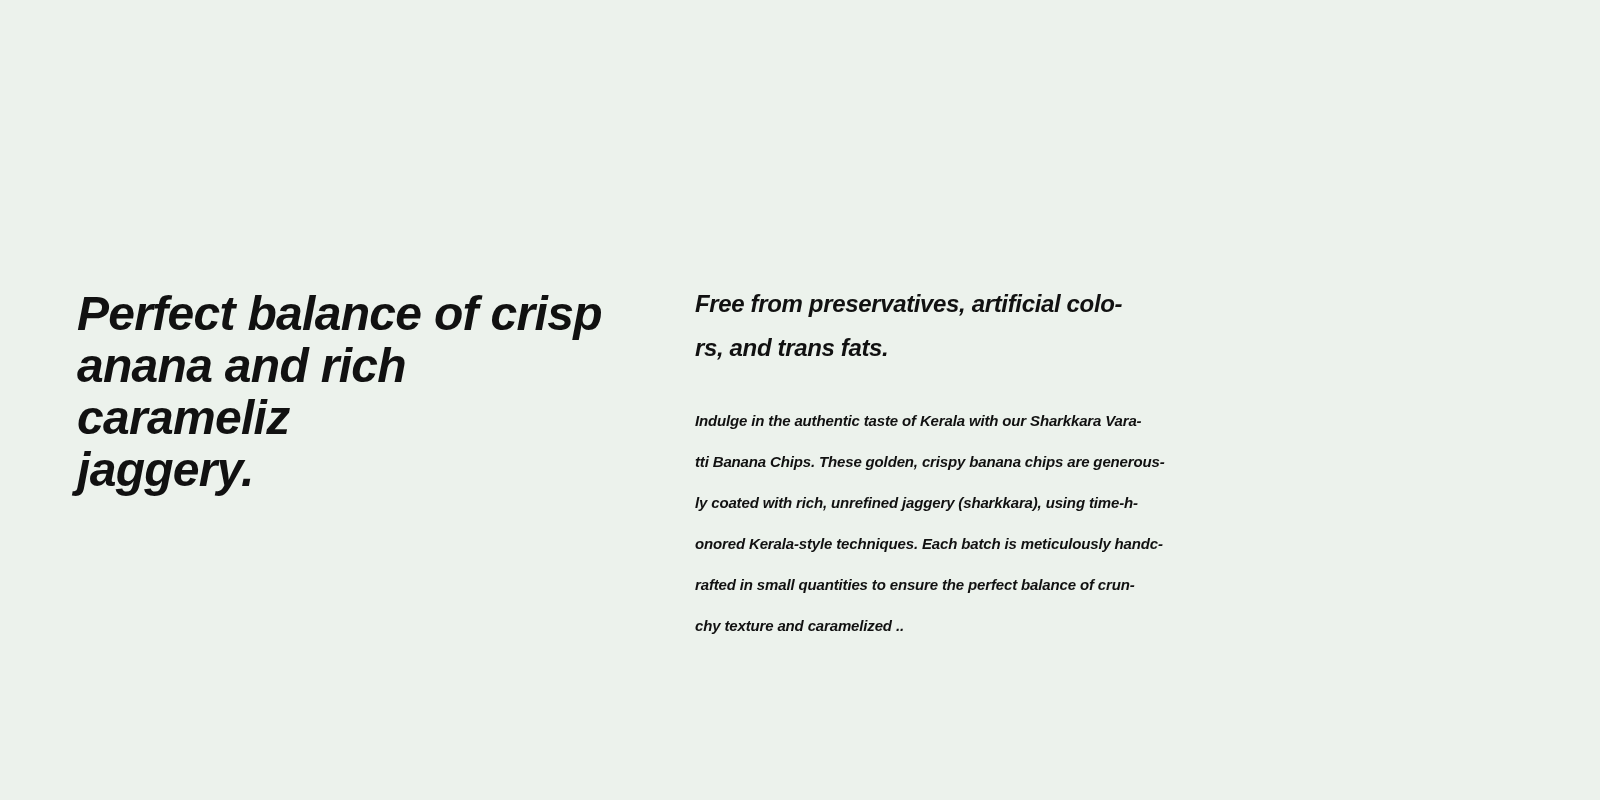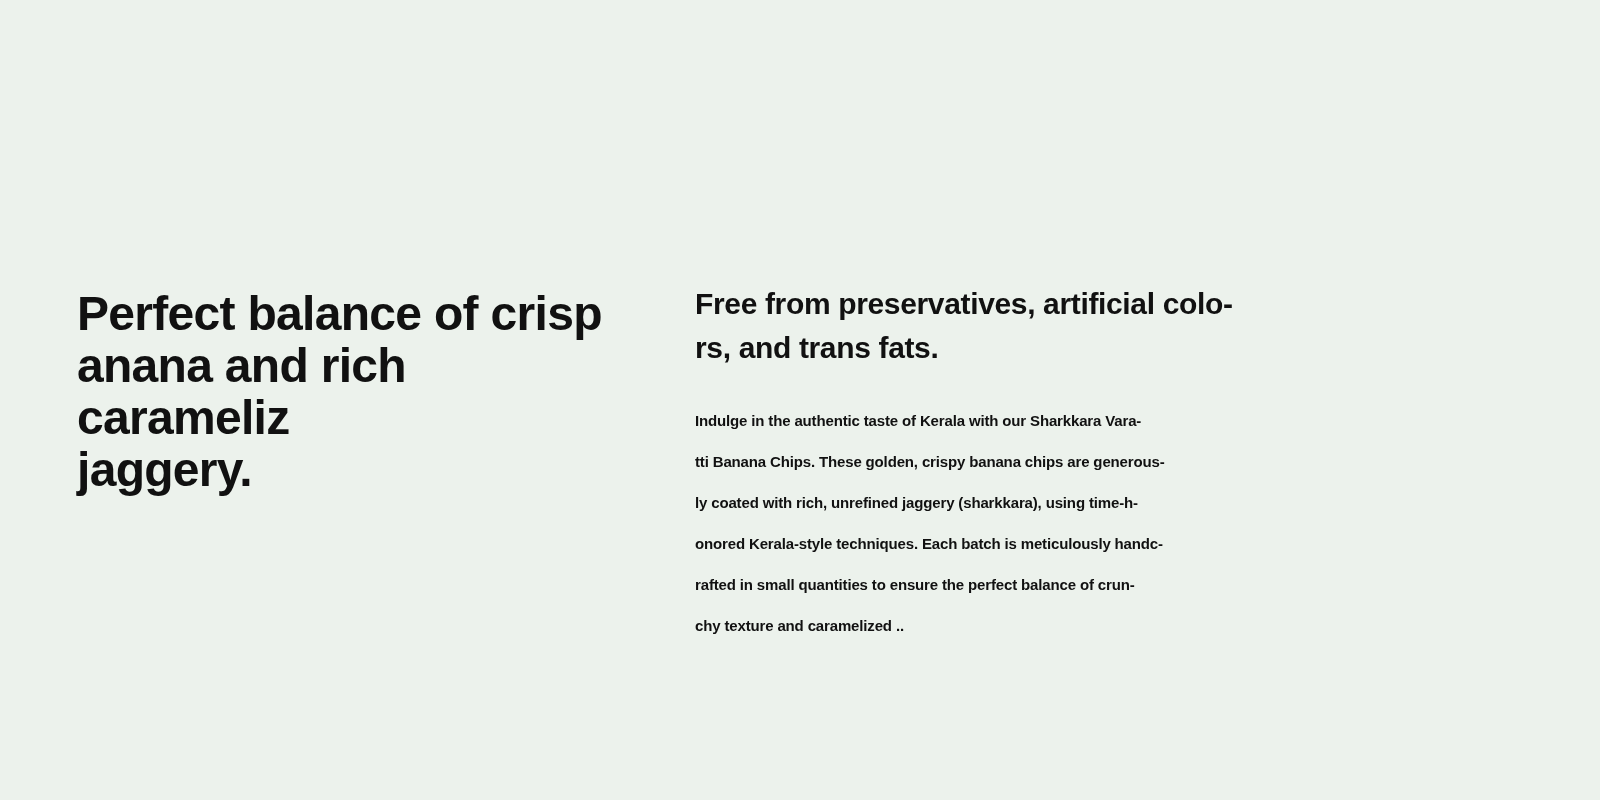--- a/index.html
+++ b/index.html
@@ -1,16 +1,16 @@
 <!DOCTYPE html>
 <html><head>
 <meta charset="utf-8">
 <title>Product Description Section</title>
 <style>
-  * { margin: 0; padding: 0; box-sizing: border-box; }
+  * { margin: 0; padding: 0; box-sizing: border-box; font-style: italic; }
 
   html, body {
     width: 1600px;
     height: 800px;
   }
 
   body {
     background: #ECF2EC;
     font-family: "Liberation Sans", "DejaVu Sans", sans-serif;
     color: #111111;
@@ -45,21 +45,21 @@
 
   
   .col-right {
     position: absolute;
     left: 695px;
     top: 282px;
     width: 790px;
   }
 
   .headline-secondary {
-    font-size: 30px;
+    font-size: 24px;
     line-height: 44px;
     font-weight: 700;
     letter-spacing: -0.35px;
     color: #111111;
     white-space: pre-line;
   }
 
   .body-paragraph {
     margin-top: 30px;
     font-size: 15px;

